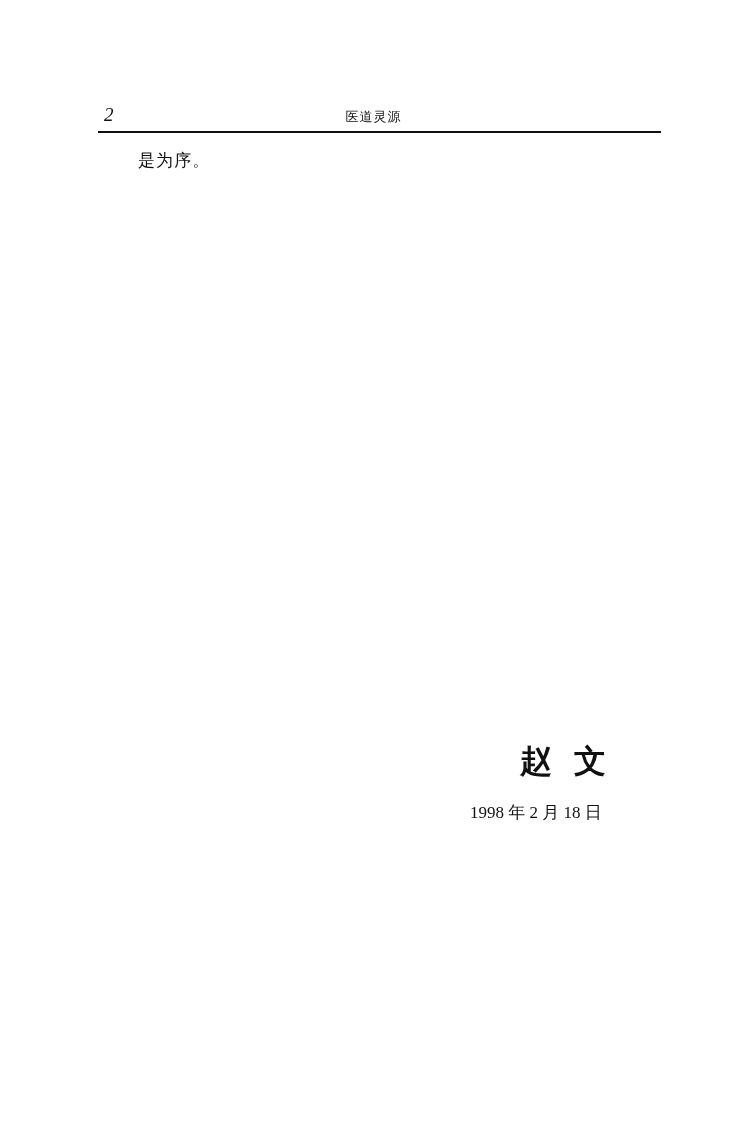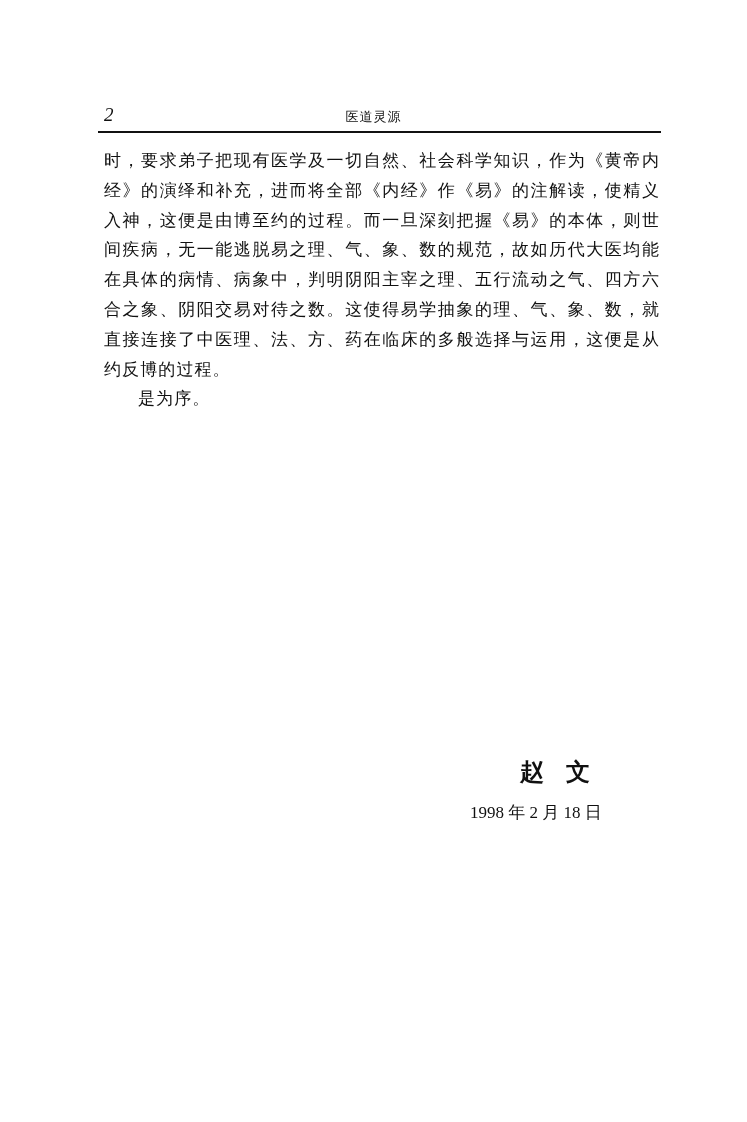--- a/index.html
+++ b/index.html
@@ -20,35 +20,34 @@
       position: absolute; left: 98px; top: 131px; width: 563px; height: 2px; background: #111;
     }
     .body-text {
       position: absolute; left: 104px; top: 146px; width: 556px;
       font-size: 17px; line-height: 29.8px; letter-spacing: 1.1px;
       text-align: justify;
     }
     .body-text p { margin: 0; }
     .body-text p.indent { text-indent: 2em; }
     .signature {
-      position: absolute; left: 520px; top: 756px;
-      font-size: 24px; font-weight: bold; letter-spacing: 22px;
+      position: absolute; left: 520px; top: 740px;
+      font-size: 32px; font-weight: bold; letter-spacing: 22px;
       font-family: "DejaVu Serif", serif;
     }
     .date {
       position: absolute; left: 470px; top: 801px;
       font-family: "Liberation Serif", serif; font-size: 17px;
     }
   </style>
 </head>
 <body>
 
 <div class="page-number">2</div>
 <div class="running-head">医道灵源</div>
 <div class="head-rule"></div>
 
 <div class="body-text">
-  <p>时，要求弟子把现有医学及一切自然、社会科学知识，作为《黄帝内经》的演绎和补充，进而将全部《内经》作《易》的注解读，使精义入神，这便是由博至约的过程。而一旦深刻把握《易》的本体，则世间疾病，无一能逃脱易之理、气、象、数的规范，故如历代大医均能在具体的病情、病象中，判明阴阳主宰之理、五行流动之气、四方六合之象、阴阳交易对待之数。这使得易学抽象的理、气、象、数，就直接连接了中医理、法、方、药在临床的多般选择与运用，这便是从约反博的过程。</p>
   <p class="indent">是为序。</p>
 </div>
 
 <div class="signature">赵文</div>
 <div class="date">1998 年 2 月 18 日</div>
 
 </body></html>

